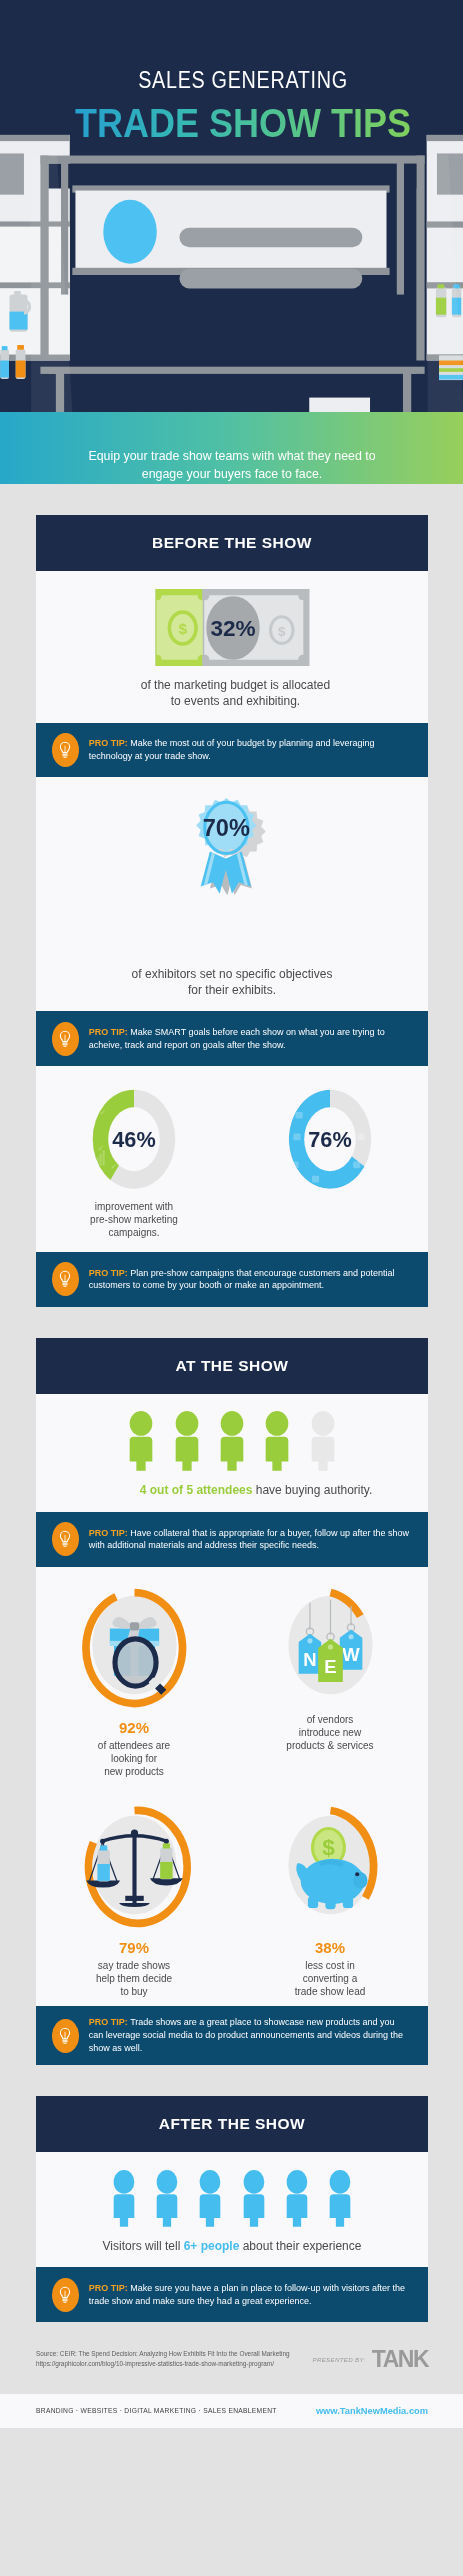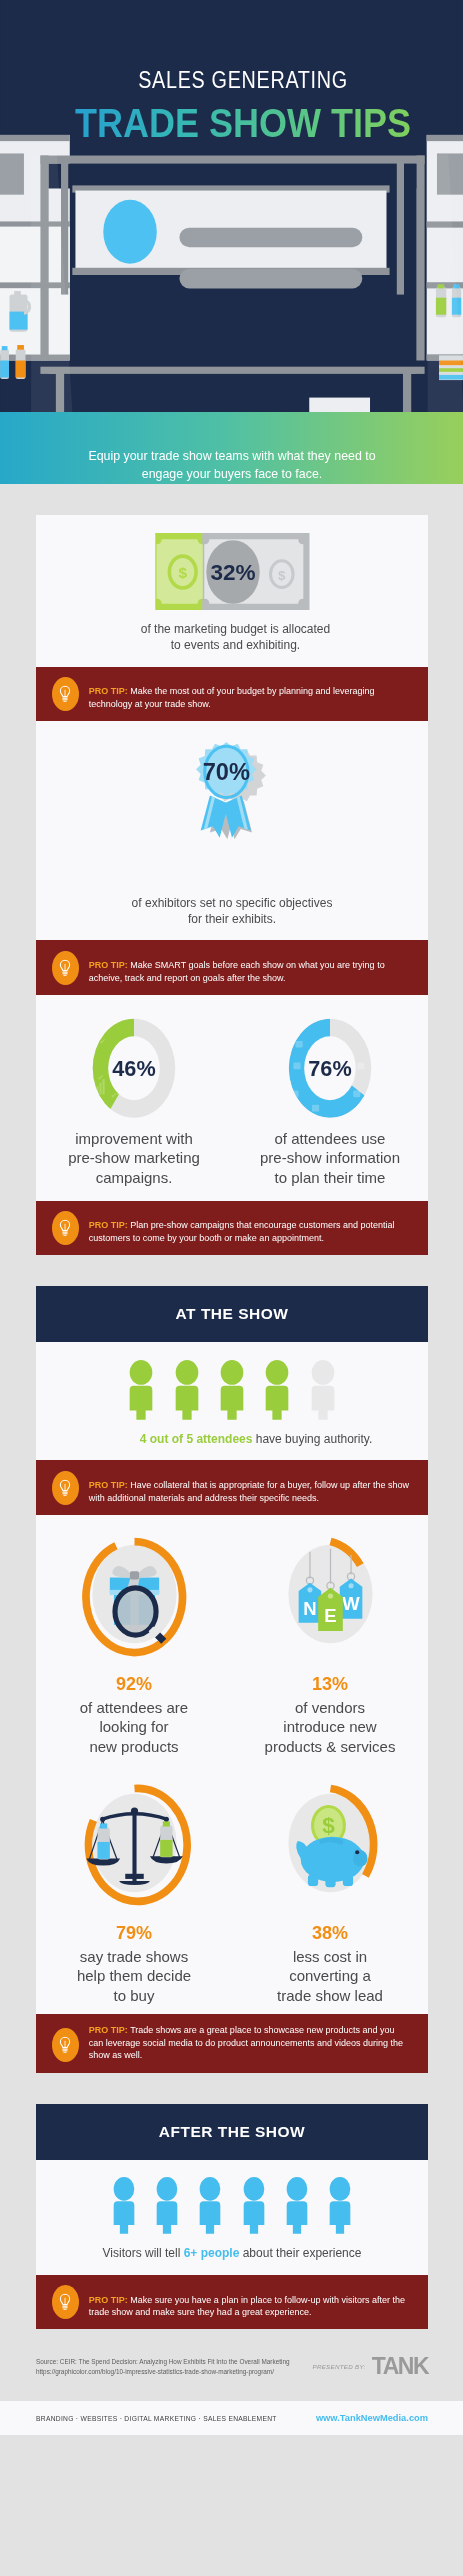--- a/index.html
+++ b/index.html
@@ -76,43 +76,43 @@
   .panel.tight { padding-bottom: 8.2px; }
 
   .stat-caption {
     text-align: center; font-size: 12px; line-height: 1.35; color: #4a4a4a;
     font-family: "Liberation Sans Narrow", "Liberation Sans", sans-serif;
     font-weight: 300;
   }
 
   
   .protip {
-    background: #7f1d1d; display: flex; align-items: flex-end;
+    background: #0c4a6e; display: flex; align-items: center;
     padding: 10.3px 18.5px 10.3px 15.5px; gap: 10.3px;
   }
   .bulb {
     flex: 0 0 27px; width: 27px; height: 34px; border-radius: 13.4px/17px;
     background: #f18f15; position: relative;
   }
   .bulb svg { position: absolute; left: 50%; top: 50%; transform: translate(-50%,-50%); }
   .protip-text {
     color: #ffffff; font-size: 9px; line-height: 1.42; font-weight: 300;
     font-family: "Liberation Sans Narrow", "Liberation Sans", sans-serif;
   }
   .protip-text b { color: #f4a11f; font-weight: bold; }
 
   
   .duo { display: flex; }
   .duo > div { flex: 1; text-align: center; }
   .orange-num {
-    font-size: 18px; font-weight: bold; color: #f18f15; margin-top: 15px;
+    font-size: 15px; font-weight: bold; color: #f18f15; margin-top: 9px;
     font-family: "Liberation Sans Narrow", "Liberation Sans", sans-serif;
   }
   .sub-cap {
-    font-size: 15px; line-height: 1.3; color: #4a4a4a; margin-top: 3.1px;
+    font-size: 10px; line-height: 1.3; color: #4a4a4a; margin-top: 3.1px;
     font-family: "Liberation Sans Narrow", "Liberation Sans", sans-serif;
     font-weight: 300;
   }
 
   .gap { height: 31px; background: #e2e2e2; }
 
   .people-row { display: flex; justify-content: center; gap: 11.3px; }
 
   .inline-green { color: #9acd3c; font-weight: bold; }
   .inline-blue  { color: #45bdee; font-weight: bold; }
@@ -238,20 +238,21 @@
   </div>
 </div>
 
 <div class="banner">
   <p>Equip your trade show teams with what they need to engage your buyers face to face.</p>
 </div>
 
 <div class="body-wrap">
 
   <div class="card">
+    <div class="sec-header">BEFORE THE SHOW</div>
 
     <div class="panel">
       <div style="text-align:center;">
         <svg width="155" height="77" viewBox="0 0 300 150">
           <rect x="0" y="0" width="300" height="150" fill="#b9bcbf"></rect>
           <rect x="0" y="0" width="91" height="150" fill="#b2d94a"></rect>
           <path d="M12 12 h70 q0 10 10 10 v106 q-10 0 -10 10 h-70 q0 -10 -10 -10 v-106 q10 0 10 -10 z" fill="#d4e89a"></path>
           <path d="M105 12 h173 q0 10 10 10 v106 q-10 0 -10 10 h-173 q0 -10 -10 -10 v-106 q10 0 10 -10 z" fill="#e2e4e6"></path>
           <ellipse cx="53" cy="76" rx="26" ry="31" fill="none" stroke="#b2d94a" stroke-width="7"></ellipse>
           <text x="53" y="88" font-family="Liberation Sans, sans-serif" font-size="30" font-weight="bold" fill="#b2d94a" text-anchor="middle">$</text>
@@ -295,21 +296,21 @@
 
           <path d="M98 6 l10 8 l12 -5 l6 11 l13 0 l1 13 l12 5 l-4 12 l9 9 l-9 9 l4 12 l-12 5 l-1 13 l-13 0 l-6 11 l-12 -5 l-10 8 l-10 -8 l-12 5 l-6 -11 l-13 0 l-1 -13 l-12 -5 l4 -12 l-9 -9 l9 -9 l-4 -12 l12 -5 l1 -13 l13 0 l6 -11 l12 5 z" fill="#9fdcf6"></path>
           <ellipse cx="98" cy="64" rx="42" ry="50" fill="none" stroke="#4dc2f2" stroke-width="6"></ellipse>
           <path d="M66 110 l-18 68 l24 -8 l13 22 l17 -66z" fill="#4dc2f2"></path>
           <path d="M128 110 l18 68 l-24 -8 l-13 22 l-17 -66z" fill="#4dc2f2"></path>
           <path d="M70 112 l-16 64 l7 -2 l15 -60z" fill="#9fdcf6"></path>
           <path d="M124 112 l16 64 l-7 -2 l-15 -60z" fill="#9fdcf6"></path>
           <text x="98" y="80" font-family="Liberation Sans Narrow, Liberation Sans, sans-serif" font-size="46" font-weight="bold" fill="#1c2b4a" text-anchor="middle">70%</text>
         </svg>
       </div>
-      <div class="stat-caption" style="margin-top:5px;">
+      <div class="stat-caption" style="margin-top:20px;">
         <span>of exhibitors set no specific objectives</span><br>
         <span>for their exhibits.</span>
       </div>
     </div>
 
     <div class="protip">
       <div class="bulb">
         <svg width="13.4" height="17.5" viewBox="0 0 26 34">
           <path d="M13 2 a9 9 0 0 1 9 9 c0 5 -4 7 -5 11 h-8 c-1 -4 -5 -6 -5 -11 a9 9 0 0 1 9 -9z" fill="none" stroke="#fff" stroke-width="2"></path>
           <line x1="8" y1="25" x2="18" y2="25" stroke="#fff" stroke-width="2"></line>
@@ -379,21 +380,20 @@
                   <rect x="142" y="154" width="10" height="2"></rect>
                 <text x="50" y="130" font-size="12">x</text>
                   <text x="58" y="140" font-size="12">o</text>
                 <text x="128" y="130" font-size="12">x</text>
                   <text x="136" y="140" font-size="12">o</text>
               </g>
             </g>
             <ellipse cx="95" cy="107" rx="50" ry="62" fill="#f9f9fc"></ellipse>
             <text x="95" y="122" font-family="Liberation Sans Narrow, Liberation Sans, sans-serif" font-size="42" font-weight="bold" fill="#1c2b4a" text-anchor="middle">76%</text>
           </svg>
-          <div class="sub-cap">of attendees use<br>pre-show information<br>to plan their time</div>
         </div>
       </div>
     </div>
 
     <div class="protip">
       <div class="bulb">
         <svg width="13.4" height="17.5" viewBox="0 0 26 34">
           <path d="M13 2 a9 9 0 0 1 9 9 c0 5 -4 7 -5 11 h-8 c-1 -4 -5 -6 -5 -11 a9 9 0 0 1 9 -9z" fill="none" stroke="#fff" stroke-width="2"></path>
           <line x1="8" y1="25" x2="18" y2="25" stroke="#fff" stroke-width="2"></line>
           <line x1="8" y1="28" x2="18" y2="28" stroke="#fff" stroke-width="2"></line>
@@ -499,21 +499,20 @@
             <text x="70" y="158" font-family="Liberation Sans Narrow, Liberation Sans, sans-serif" font-size="36" font-weight="bold" fill="#ffffff" text-anchor="middle">N</text>
 
             <path d="M150 88 l-22 16 v62 h44 v-62z" fill="#45bdee"></path>
             <circle cx="150" cy="102" r="5" fill="#9fdcf6"></circle>
             <text x="150" y="150" font-family="Liberation Sans Narrow, Liberation Sans, sans-serif" font-size="36" font-weight="bold" fill="#ffffff" text-anchor="middle">W</text>
 
             <path d="M110 106 l-24 18 v66 h48 v-66z" fill="#9acd3c"></path>
             <circle cx="110" cy="122" r="5" fill="#c6e48a"></circle>
             <text x="110" y="172" font-family="Liberation Sans Narrow, Liberation Sans, sans-serif" font-size="36" font-weight="bold" fill="#ffffff" text-anchor="middle">E</text>
           </svg>
-          <div class="orange-num">13%</div>
           <div class="sub-cap">of vendors<br>introduce new<br>products &amp; services</div>
         </div>
       </div>
     </div>
 
     <div class="panel tight">
       <div class="duo">
         <div>
           <svg width="113" height="124" viewBox="0 0 220 240">
             <ellipse cx="110" cy="118" rx="82" ry="96" fill="#e8e8e8"></ellipse>

